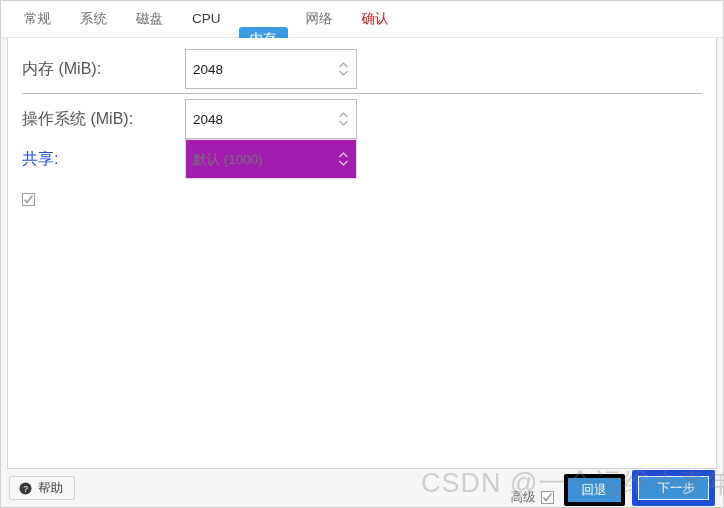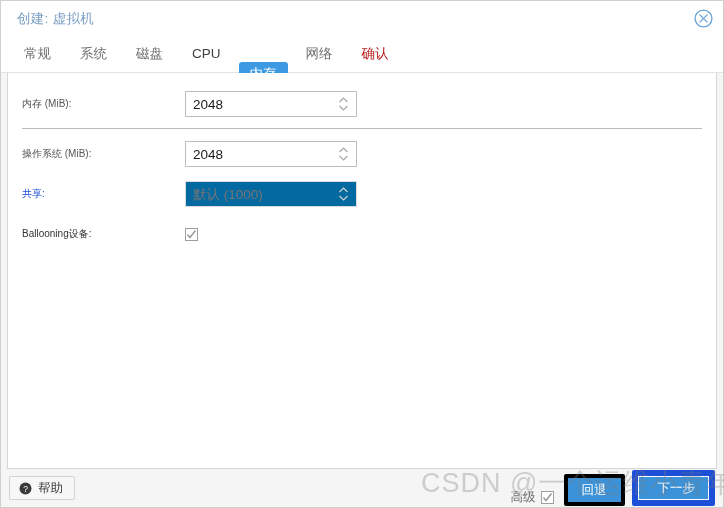--- a/index.html
+++ b/index.html
@@ -103,52 +103,52 @@
     display: flex;
     align-items: center;
     height: 30px;
     padding: 0 14px;
     box-sizing: border-box;
   }
   .row.spaced { margin-top: 10px; }
   .row-label {
     width: 163px;
     flex: 0 0 163px;
-    font-size: 10px;
+    font-size: 16px;
     color: #555555;
     line-height: 16px;
   }
   .row-label.dim { color: #1d4ed8; }
   .row-label.dark { color: #333333; }
 
   .spinner {
     position: relative;
     width: 172px;
-    height: 26px;
+    height: 40px;
     border: 1px solid #bdbdbd;
     background: #ffffff;
     box-sizing: border-box;
     display: flex;
     align-items: center;
   }
   .spinner input {
     border: none;
     outline: none;
     background: transparent;
     font-family: "Liberation Sans", "DejaVu Sans", sans-serif;
     font-size: 13.5px;
     color: #1a1a1a;
     padding: 0 22px 0 7px;
     width: 100%;
     height: 100%;
     box-sizing: border-box;
   }
   .spinner.disabled {
     border-color: #dcdcdc;
-    background: #0369a1;
+    background: #a21caf;
   }
   .spinner.disabled input { color: #bababa; }
   .spin-arrows {
     position: absolute;
     right: 7px;
     top: 50%;
     transform: translateY(-50%);
     width: 11px;
     height: 16px;
     pointer-events: none;
@@ -245,30 +245,20 @@
     pointer-events: none;
     z-index: 40;
     font-family: "Liberation Sans", "DejaVu Sans", sans-serif;
   }
 </style>
 </head>
 <body>
 
 <div class="dialog">
 
-  <div class="titlebar">
-    <span class="title-text">创建: 虚拟机</span>
-    <span class="close-icon">
-      <svg width="21" height="21" viewBox="0 0 21 21">
-        <circle cx="10.5" cy="10.5" r="8.4" fill="none" stroke="#6aa3d4" stroke-width="1.3"></circle>
-        <line x1="6.6" y1="6.6" x2="14.4" y2="14.4" stroke="#6aa3d4" stroke-width="1.3"></line>
-        <line x1="14.4" y1="6.6" x2="6.6" y2="14.4" stroke="#6aa3d4" stroke-width="1.3"></line>
-      </svg>
-    </span>
-  </div>
 
   <div class="tabstrip">
     <div class="tab">常规</div>
     <div class="tab">系统</div>
     <div class="tab">磁盘</div>
     <div class="tab strong">CPU</div>
     <div class="tab active">内存</div>
     <div class="tab">网络</div>
     <div class="tab disabled">确认</div>
   </div>
@@ -311,21 +301,20 @@
           <span class="spin-arrows">
             <svg width="11" height="16" viewBox="0 0 11 16">
               <polyline points="1.5,6 5.5,2 9.5,6" fill="none" stroke="#d2d2d2" stroke-width="1.2"></polyline>
               <polyline points="1.5,10 5.5,14 9.5,10" fill="none" stroke="#d2d2d2" stroke-width="1.2"></polyline>
             </svg>
           </span>
         </div>
       </div>
 
       <div class="row spaced">
-        <div class="row-label dark">Ballooning设备:</div>
         <span class="checkbox">
           <svg width="11" height="11" viewBox="0 0 11 11">
             <polyline points="1.5,5.5 4,8.5 9.5,1.5" fill="none" stroke="#9a9a9a" stroke-width="1.5"></polyline>
           </svg>
         </span>
       </div>
 
     </div>
   </div>
 

